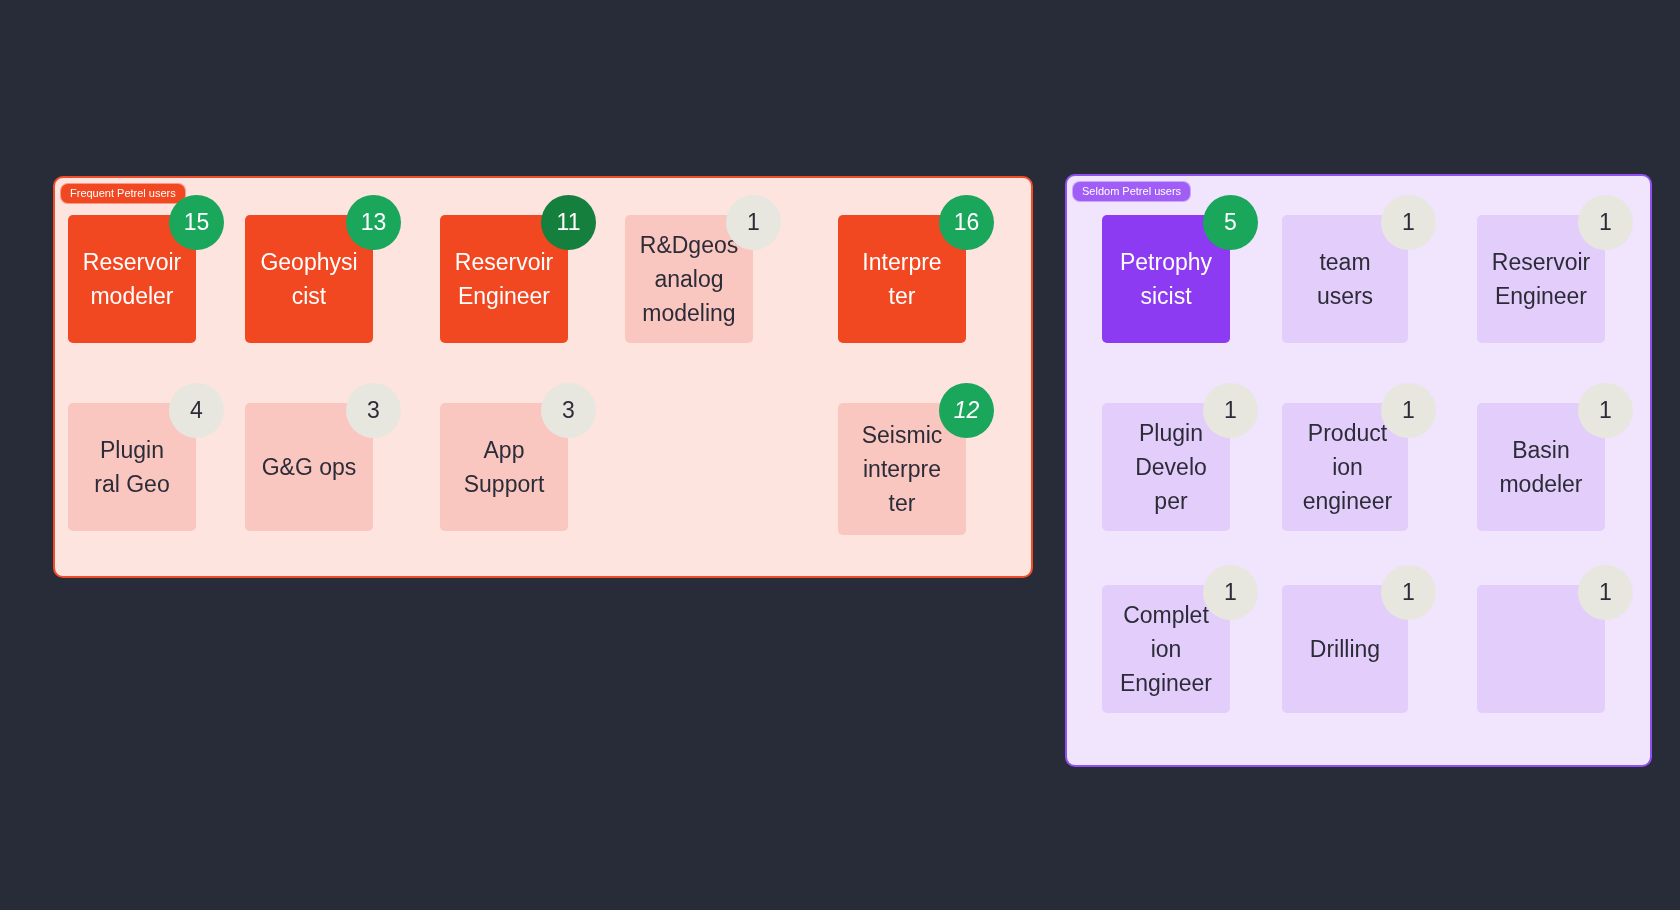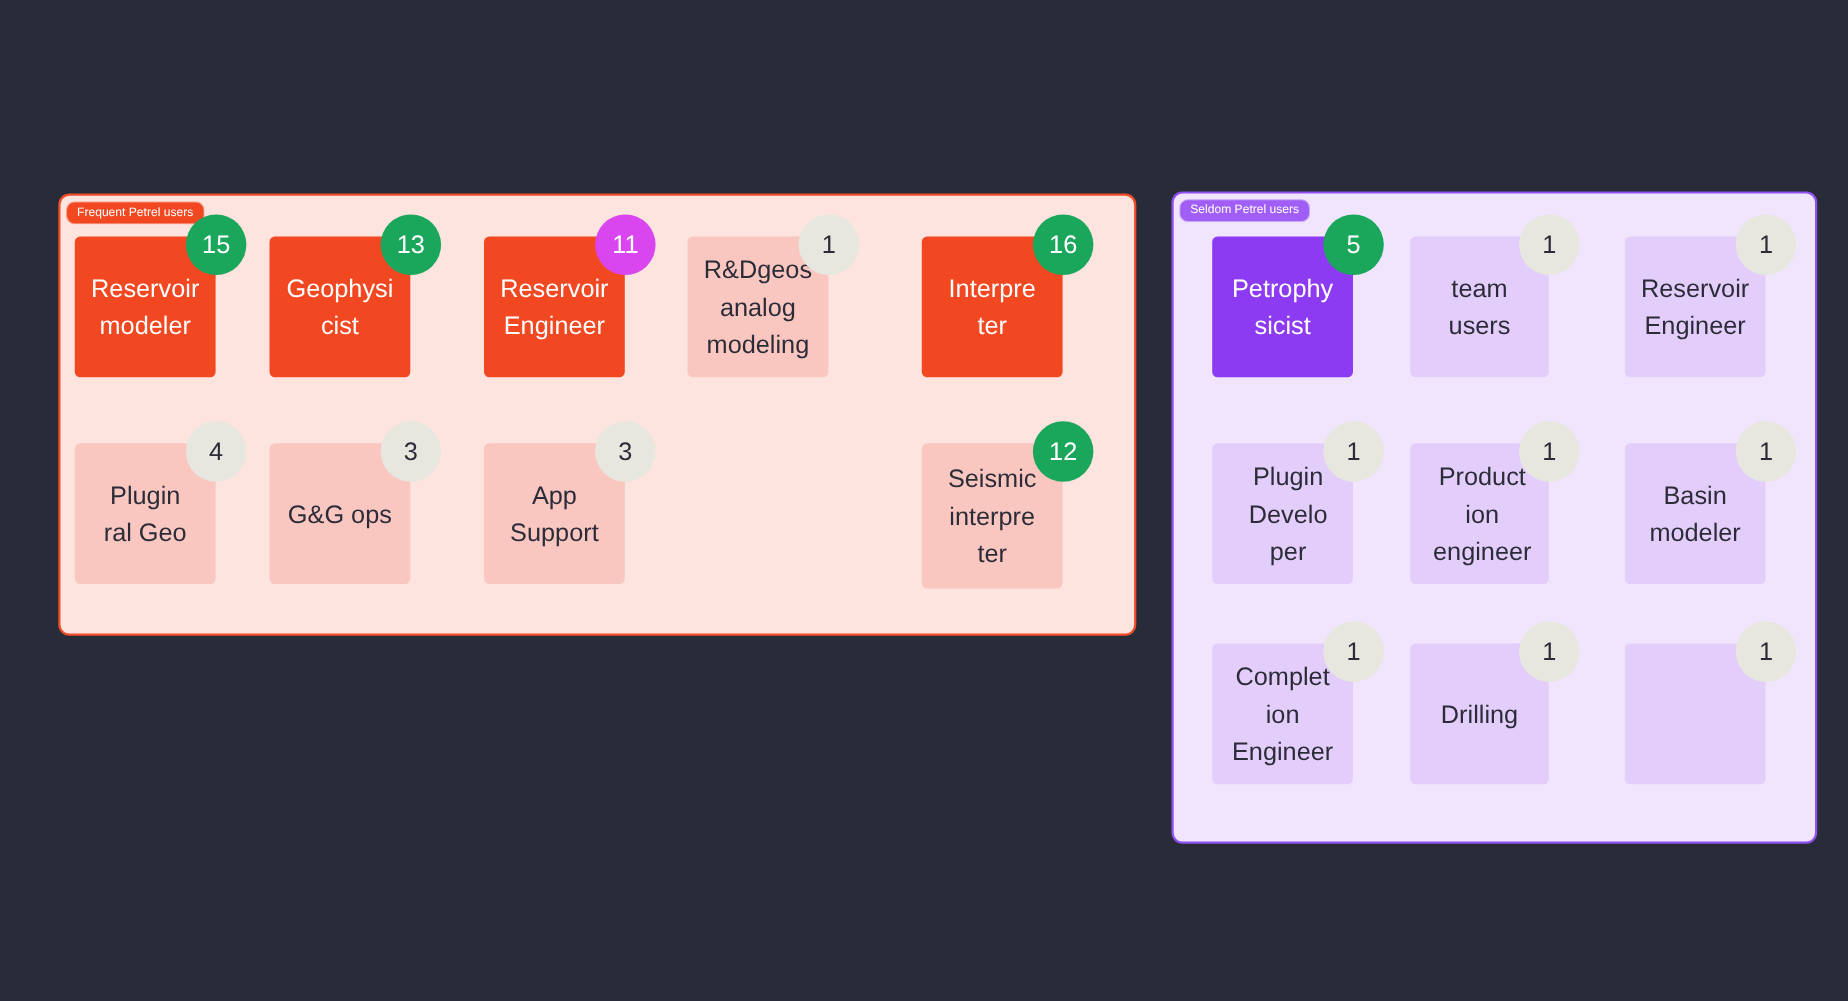--- a/index.html
+++ b/index.html
@@ -79,21 +79,21 @@
       <div class="card-label">Reservoir modeler</div>
       <div class="badge" style="background: rgb(26, 166, 91); color: rgb(255, 255, 255);">15</div>
     </div>
     <div class="card solid" style="left: 245px; top: 215px; width: 128px; height: 128px; background: rgb(242, 72, 34); color: rgb(255, 255, 255);">
       <div class="card-label">Geophysi
 cist</div>
       <div class="badge" style="background: rgb(26, 166, 91); color: rgb(255, 255, 255);">13</div>
     </div>
     <div class="card solid" style="left: 440px; top: 215px; width: 128px; height: 128px; background: rgb(242, 72, 34); color: rgb(255, 255, 255);">
       <div class="card-label">Reservoir Engineer</div>
-      <div class="badge" style="background: #d946ef; color: rgb(255, 255, 255);">11</div>
+      <div class="badge" style="background: #15803d; color: rgb(255, 255, 255);">11</div>
     </div>
     <div class="card light" style="left: 625px; top: 215px; width: 128px; height: 128px; background: rgb(249, 198, 192); color: rgb(44, 44, 56);">
       <div class="card-label">R&amp;Dgeos analog modeling</div>
       <div class="badge" style="background: rgb(231, 231, 224); color: rgb(44, 44, 56);">1</div>
     </div>
     <div class="card solid" style="left: 838px; top: 215px; width: 128px; height: 128px; background: rgb(242, 72, 34); color: rgb(255, 255, 255);">
       <div class="card-label">Interpre
 ter</div>
       <div class="badge" style="background: rgb(26, 166, 91); color: rgb(255, 255, 255);">16</div>
     </div>
@@ -107,21 +107,21 @@
       <div class="badge" style="background: rgb(231, 231, 224); color: rgb(44, 44, 56);">3</div>
     </div>
     <div class="card light" style="left: 440px; top: 403px; width: 128px; height: 128px; background: rgb(249, 198, 192); color: rgb(44, 44, 56);">
       <div class="card-label">App Support</div>
       <div class="badge" style="background: rgb(231, 231, 224); color: rgb(44, 44, 56);">3</div>
     </div>
     <div class="card light" style="left: 838px; top: 403px; width: 128px; height: 132px; background: rgb(249, 198, 192); color: rgb(44, 44, 56);">
       <div class="card-label">Seismic
 interpre
 ter</div>
-      <div class="badge" style="background: rgb(26, 166, 91); color: rgb(255, 255, 255);">12</div>
+      <div class="badge" style="background: rgb(26, 166, 91); color: rgb(255, 255, 255); font-style: italic;">12</div>
     </div>
     <div class="group" style="left: 1065px; top: 174px; width: 587px; height: 593px; background: rgb(240, 229, 253); border-color: rgb(144, 80, 242);">
       <div class="pill" style="background: rgb(160, 94, 246); color: rgb(255, 255, 255);">Seldom Petrel users</div>
     </div>
     <div class="card solid" style="left: 1102px; top: 215px; width: 128px; height: 128px; background: rgb(140, 59, 242); color: rgb(255, 255, 255);">
       <div class="card-label">Petrophy
 sicist</div>
       <div class="badge" style="background: rgb(26, 166, 91); color: rgb(255, 255, 255);">5</div>
     </div>
     <div class="card light" style="left: 1282px; top: 215px; width: 126px; height: 128px; background: rgb(227, 205, 251); color: rgb(44, 44, 56);">

